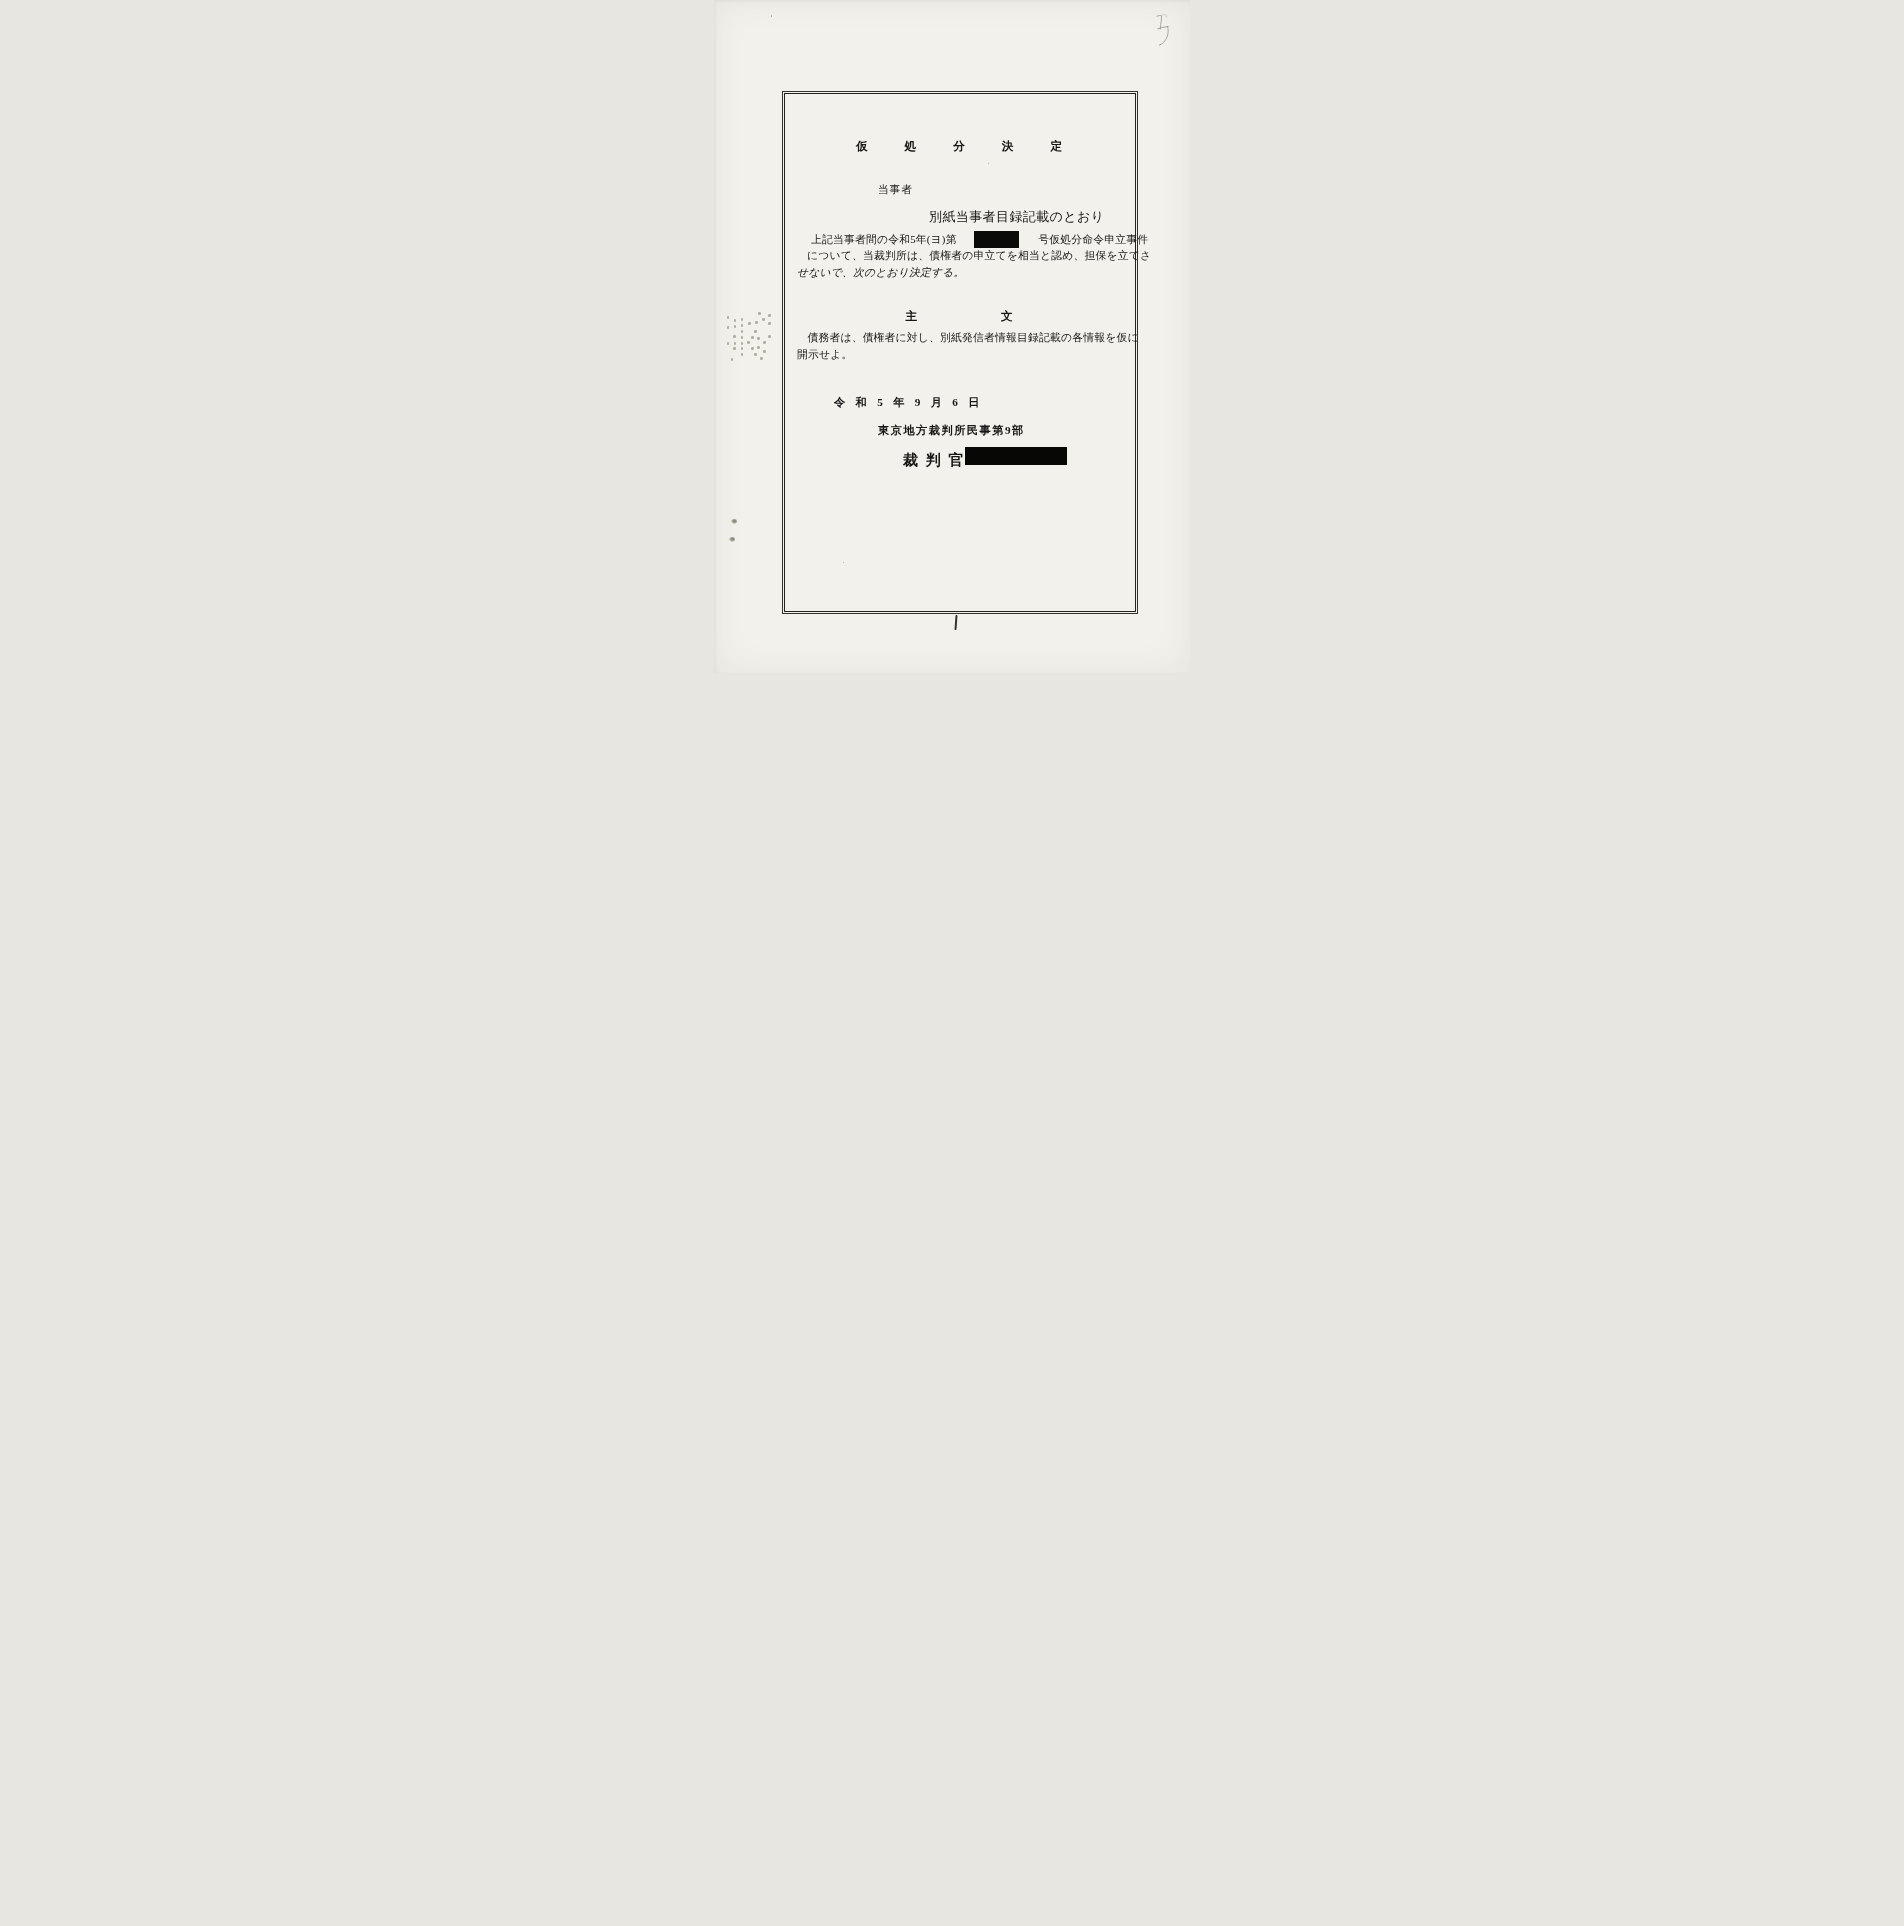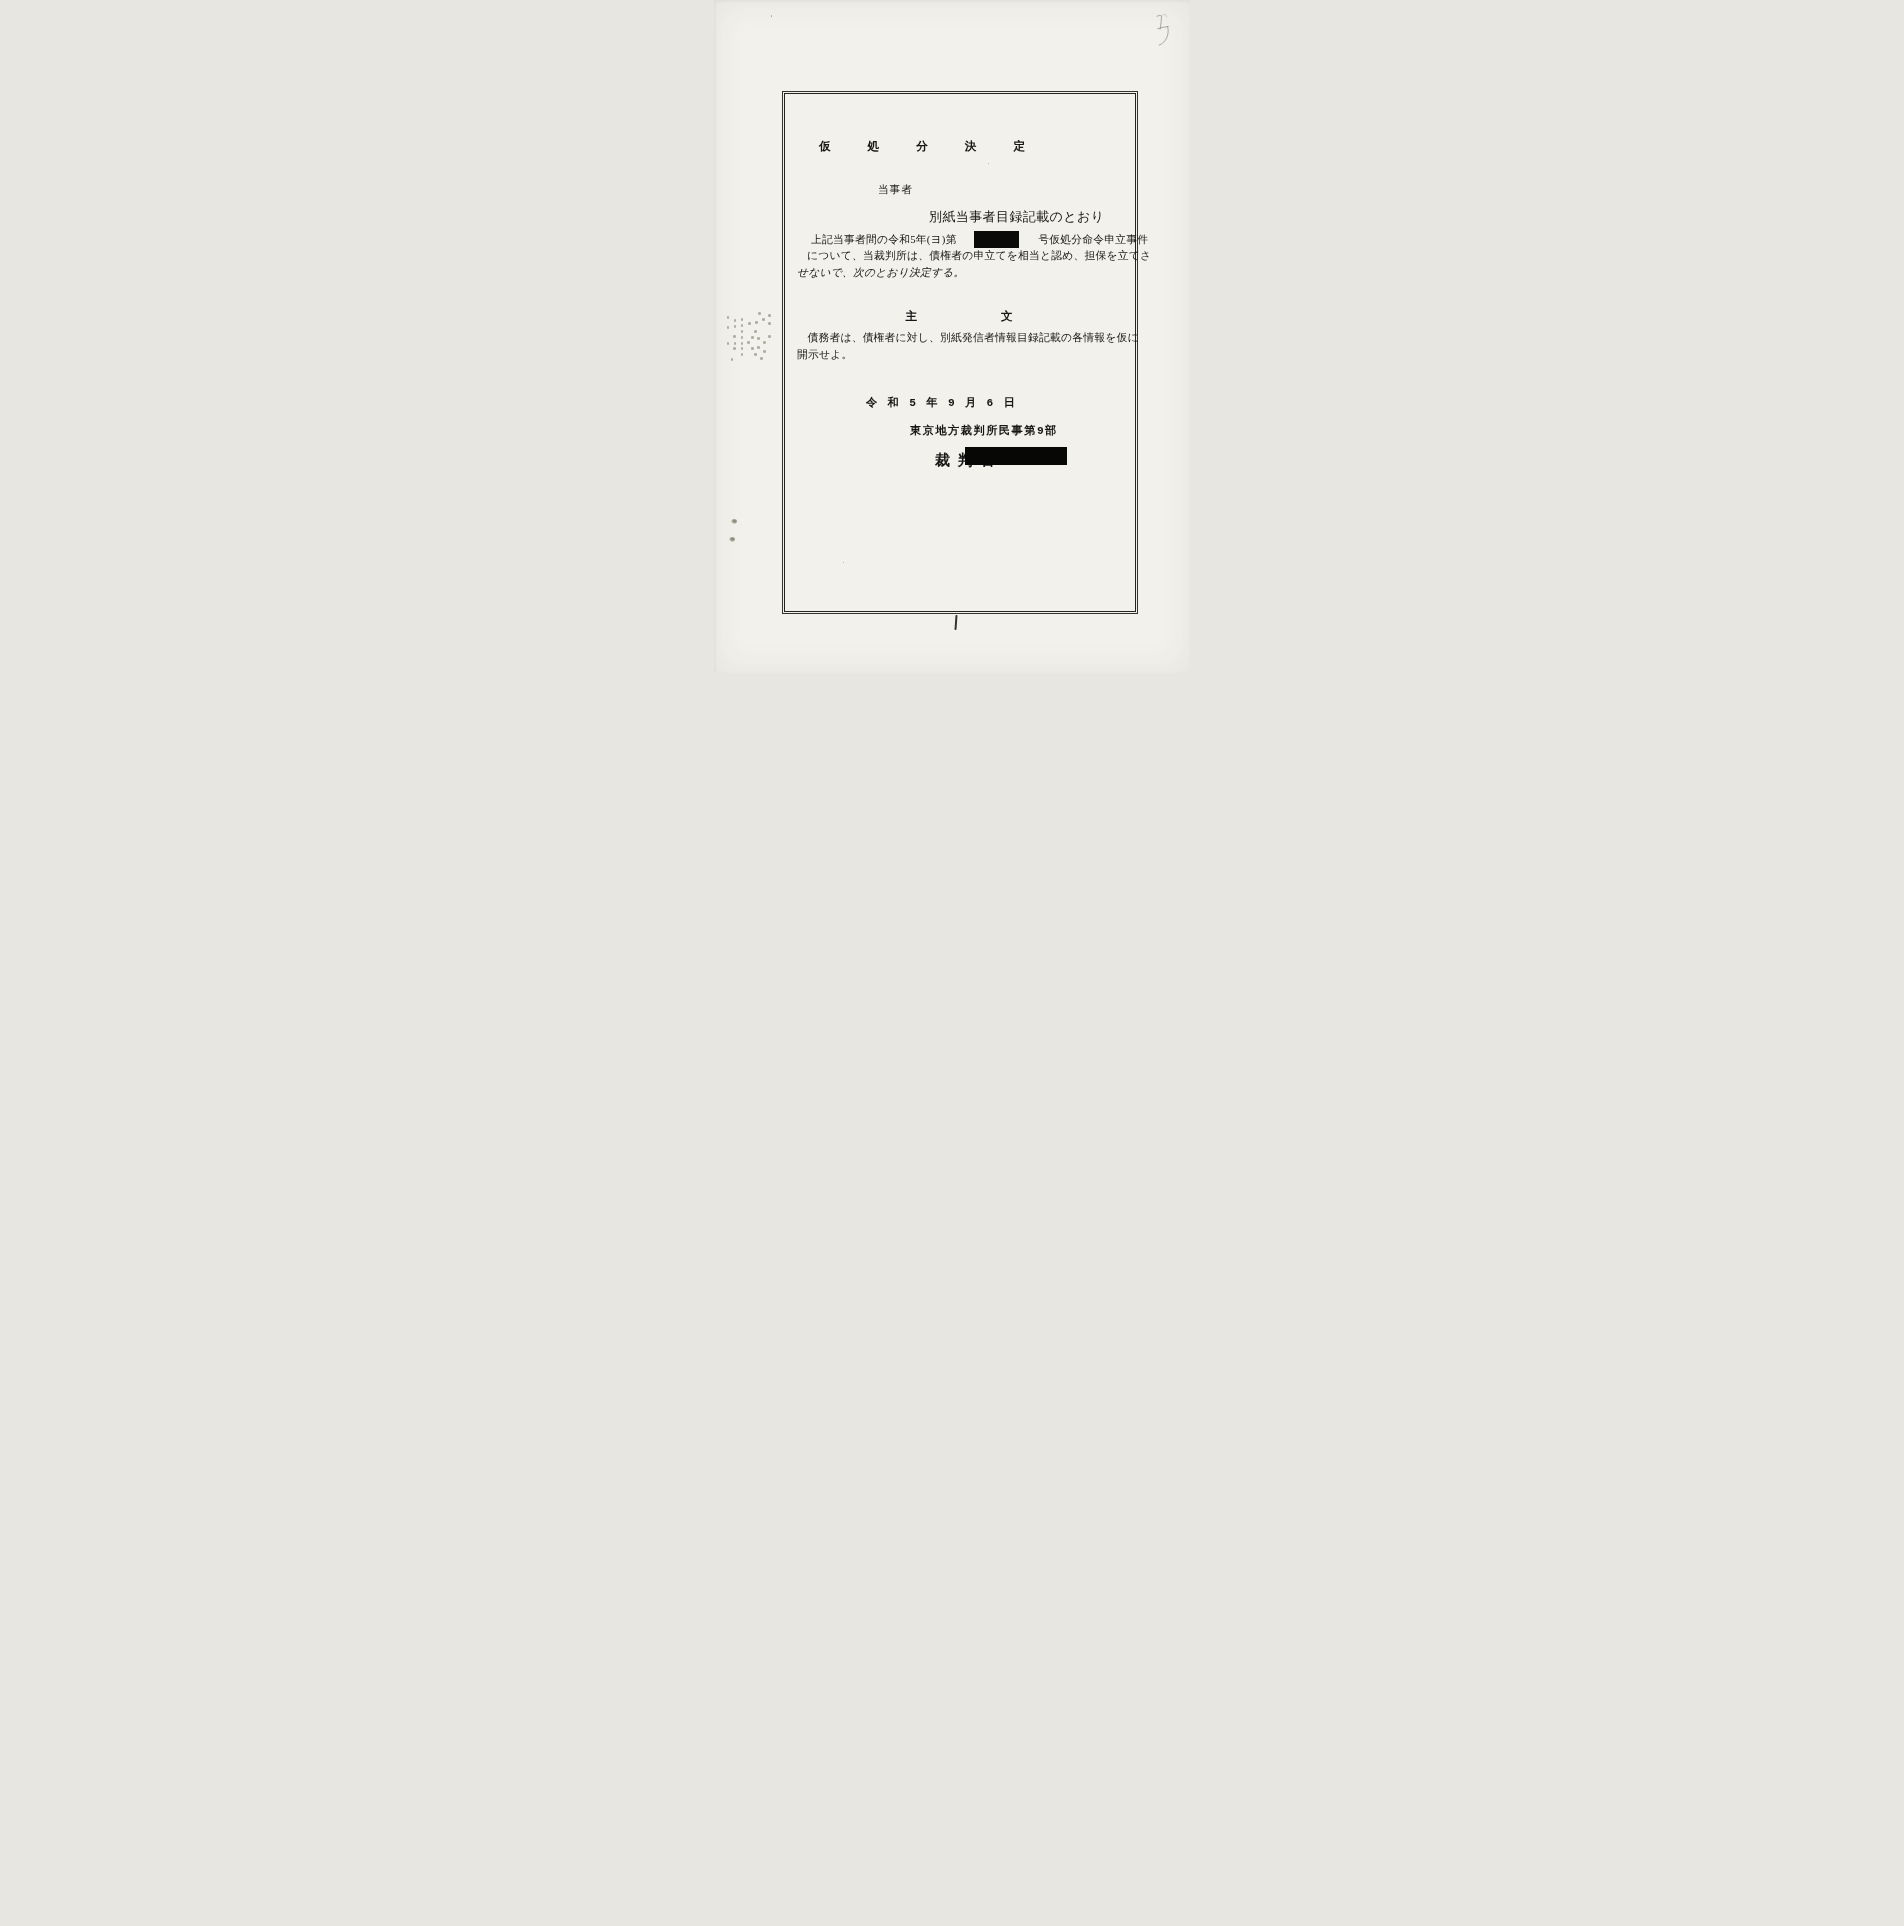--- a/index.html
+++ b/index.html
@@ -7,40 +7,40 @@
     position:relative;width:476px;height:673px;margin:0 auto;
     background:#f2f1ec;overflow:hidden;color:#171715;
     box-shadow:inset 0 0 35px rgba(70,62,40,.07), inset 1.2px 1.2px 3.1px rgba(0,0,0,.05);
     font-family:"Liberation Serif","DejaVu Serif",serif;
   }
   .frame{position:absolute;left:68px;top:91px;width:354px;height:521px;
     border:0.8px solid #34332e;}
   .frame-inner{position:absolute;inset:1.2px;border:1.2px solid #242420;}
   .abs{position:absolute;white-space:nowrap;}
   .title{
-    left:68px;top:139px;width:354px;
+    left:68px;top:139px;width:354px;text-align:center;
     font-size:11.6px;letter-spacing:37px;text-indent:37px;font-weight:600;
   }
   .party-label{left:164px;top:183px;font-size:10.8px;letter-spacing:0.8px;}
   .party-value{left:215px;top:198px;font-size:13px;letter-spacing:0.4px;margin-top:10px;}
   .bodyline{font-size:10.8px;letter-spacing:0.2px;}
   .line1{left:83px;top:229px;display:flex;align-items:center;height:21.6px;gap:10px;}
   .line1 .pre{margin-left:14px;}
   .redaction-case{display:inline-block;width:45px;height:17px;background:#0a0a09;
     margin-left:7.7px;margin-right:8.9px;}
   .line2{left:93px;top:249px;}
   .line3{left:83px;top:266px;font-style:italic;}
   .shubun{
     left:68px;top:309px;width:354px;text-align:center;
     font-size:11.6px;letter-spacing:84px;text-indent:84px;font-weight:600;
   }
   .mline1{left:83px;top:331px;text-align:center;}
   .mline1 .ind{margin-left:10.4px;display:inline-block;}
   .mline2{left:83px;top:348px;}
-  .gothic{font-family:Liberation Mono, monospace;margin-left:32px;}
+  .gothic{font-family:Liberation Serif, serif;}
   .dateline{left:120px;top:395px;font-size:11.2px;font-weight:600;letter-spacing:10.4px;}
   .courtline{left:164px;top:423px;font-size:11.2px;font-weight:700;letter-spacing:1.5px;}
   .judgelabel{left:189px;top:451px;font-size:15px;font-weight:600;letter-spacing:7.7px;}
   .redaction-judge{left:251px;top:447px;width:102px;height:18px;background:#070706;}
   .wm-dot{position:absolute;width:2.7px;height:2.7px;border-radius:50%;
     background:#a9a89b;opacity:.92;}
   .punch{position:absolute;width:6.2px;height:5px;border-radius:50%;opacity:.85;
     background:radial-gradient(ellipse at 60% 40%, #7d7c6c 0 25%, #b5b4a6 55%, rgba(230,229,220,0) 75%);
     filter:blur(0.2px);}
   .speck{position:absolute;width:1.2px;height:1.2px;border-radius:50%;

